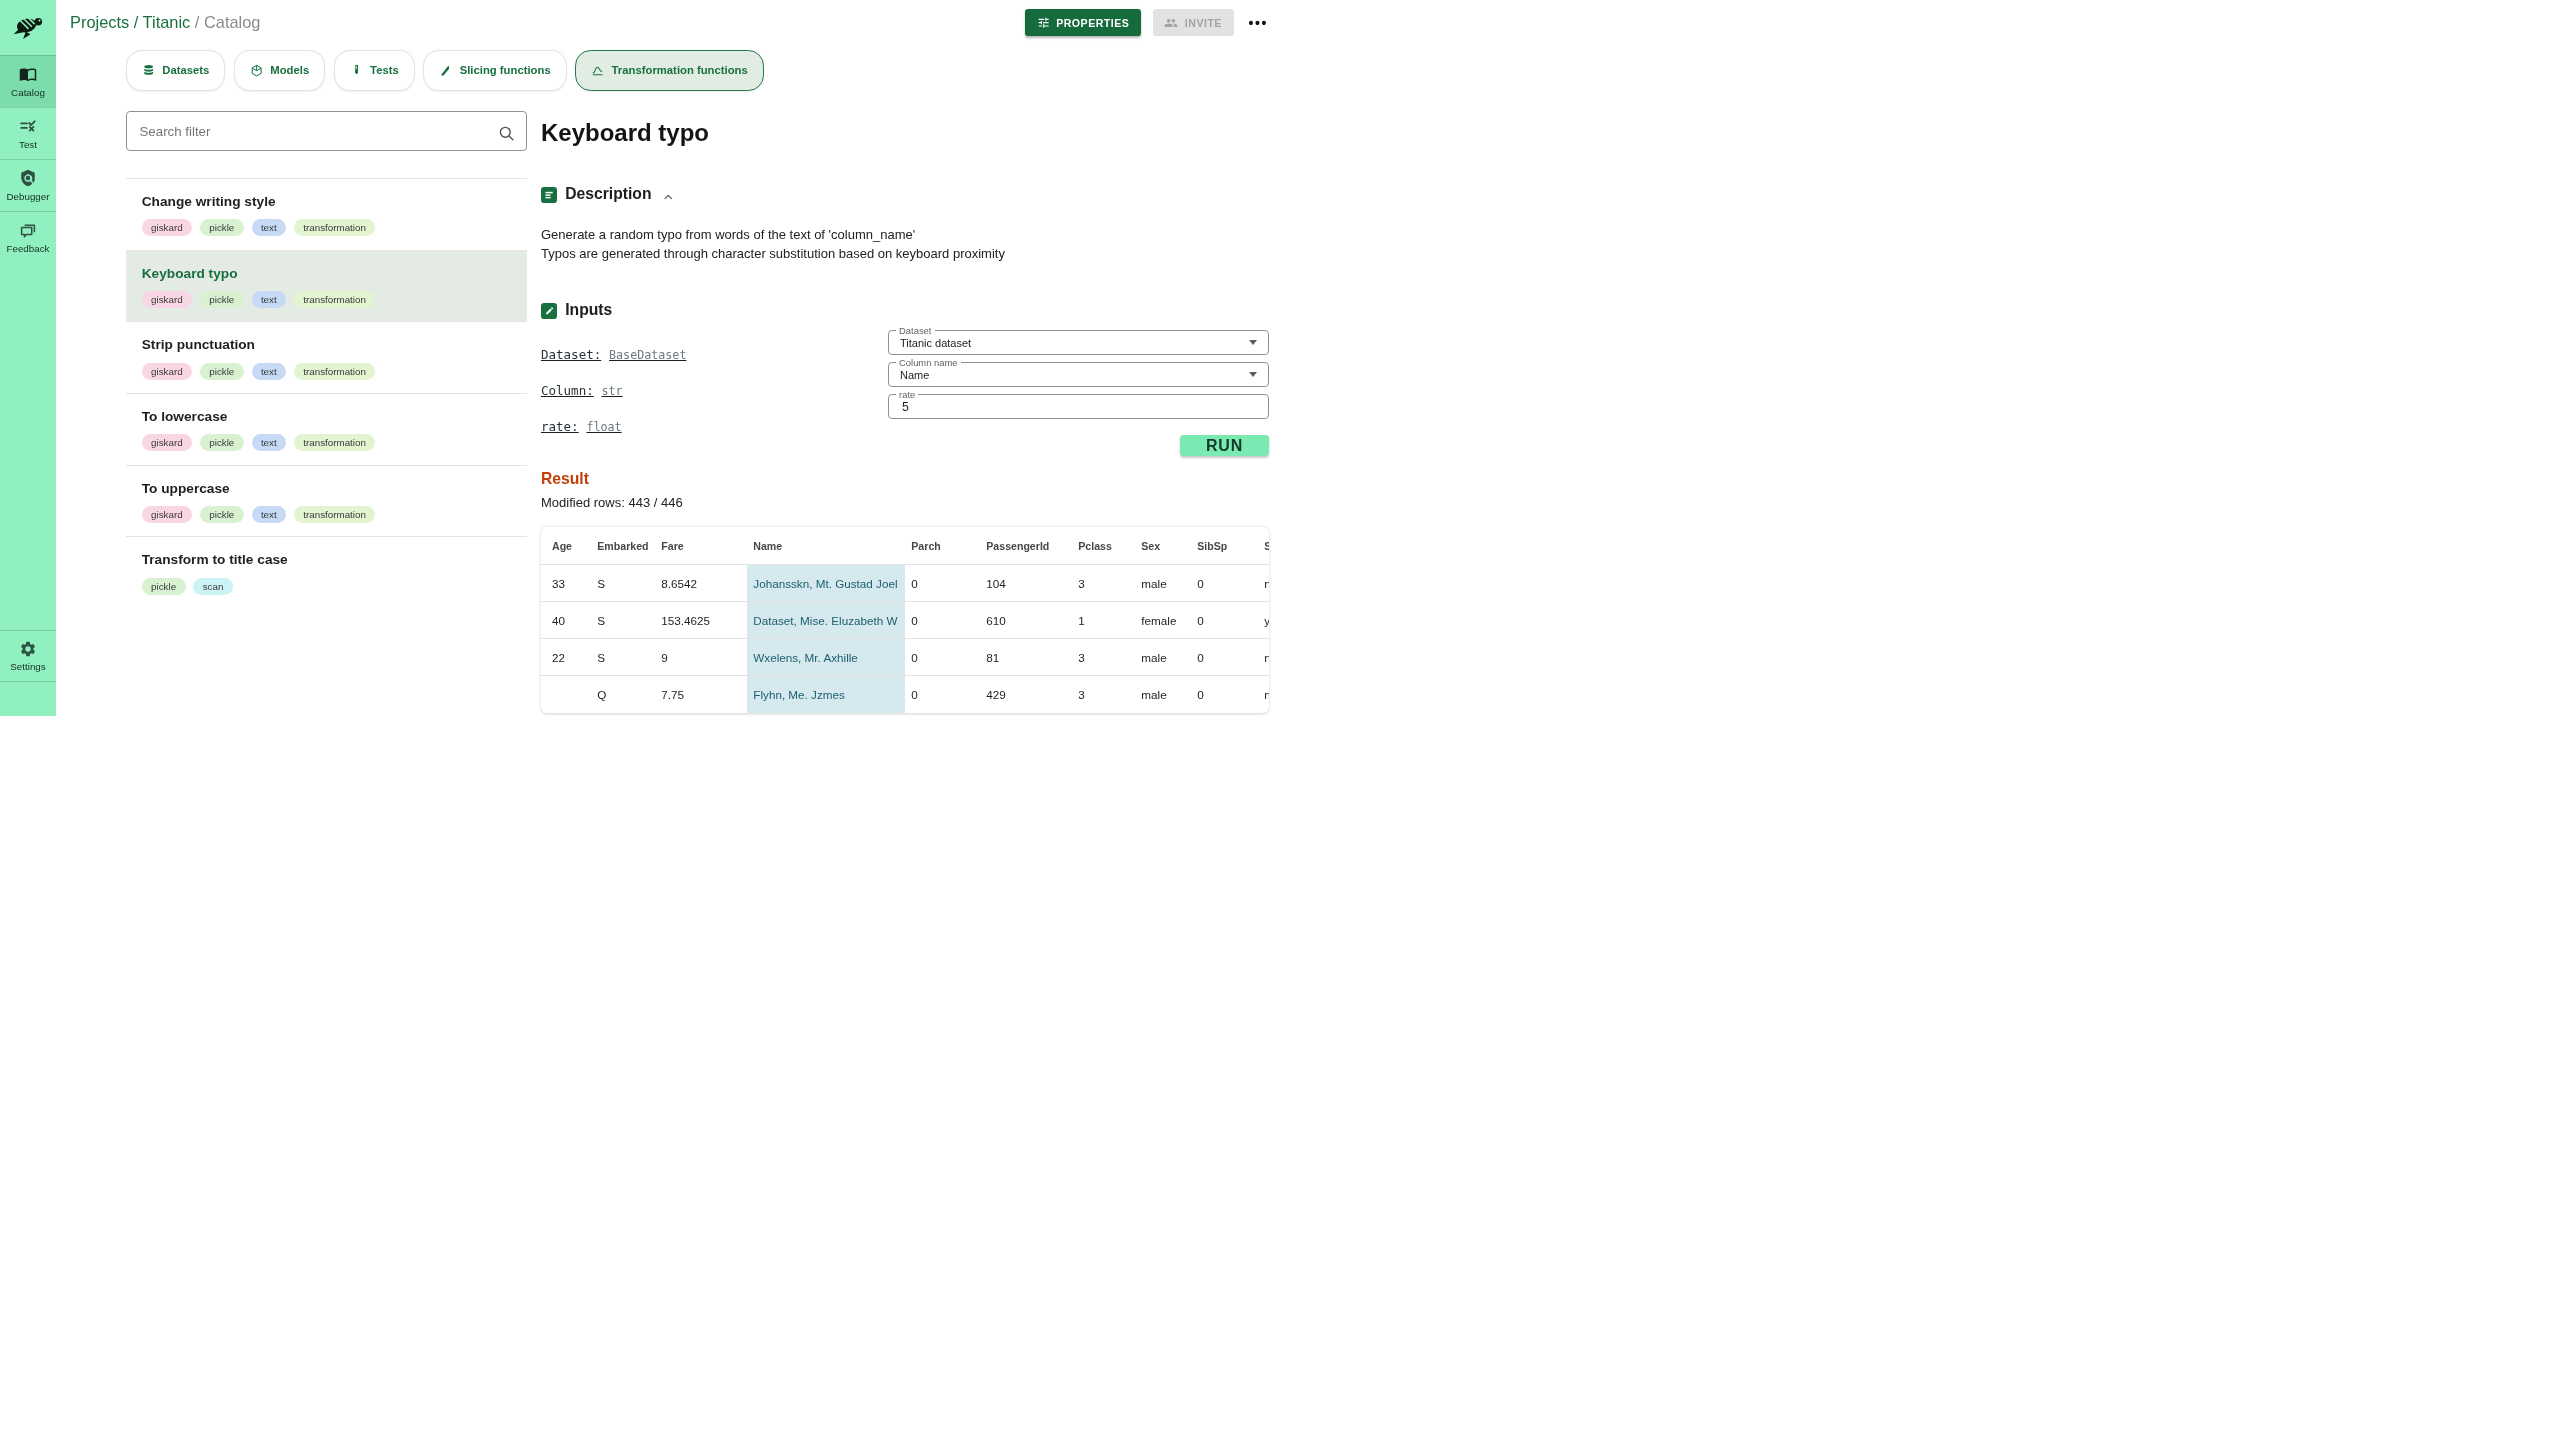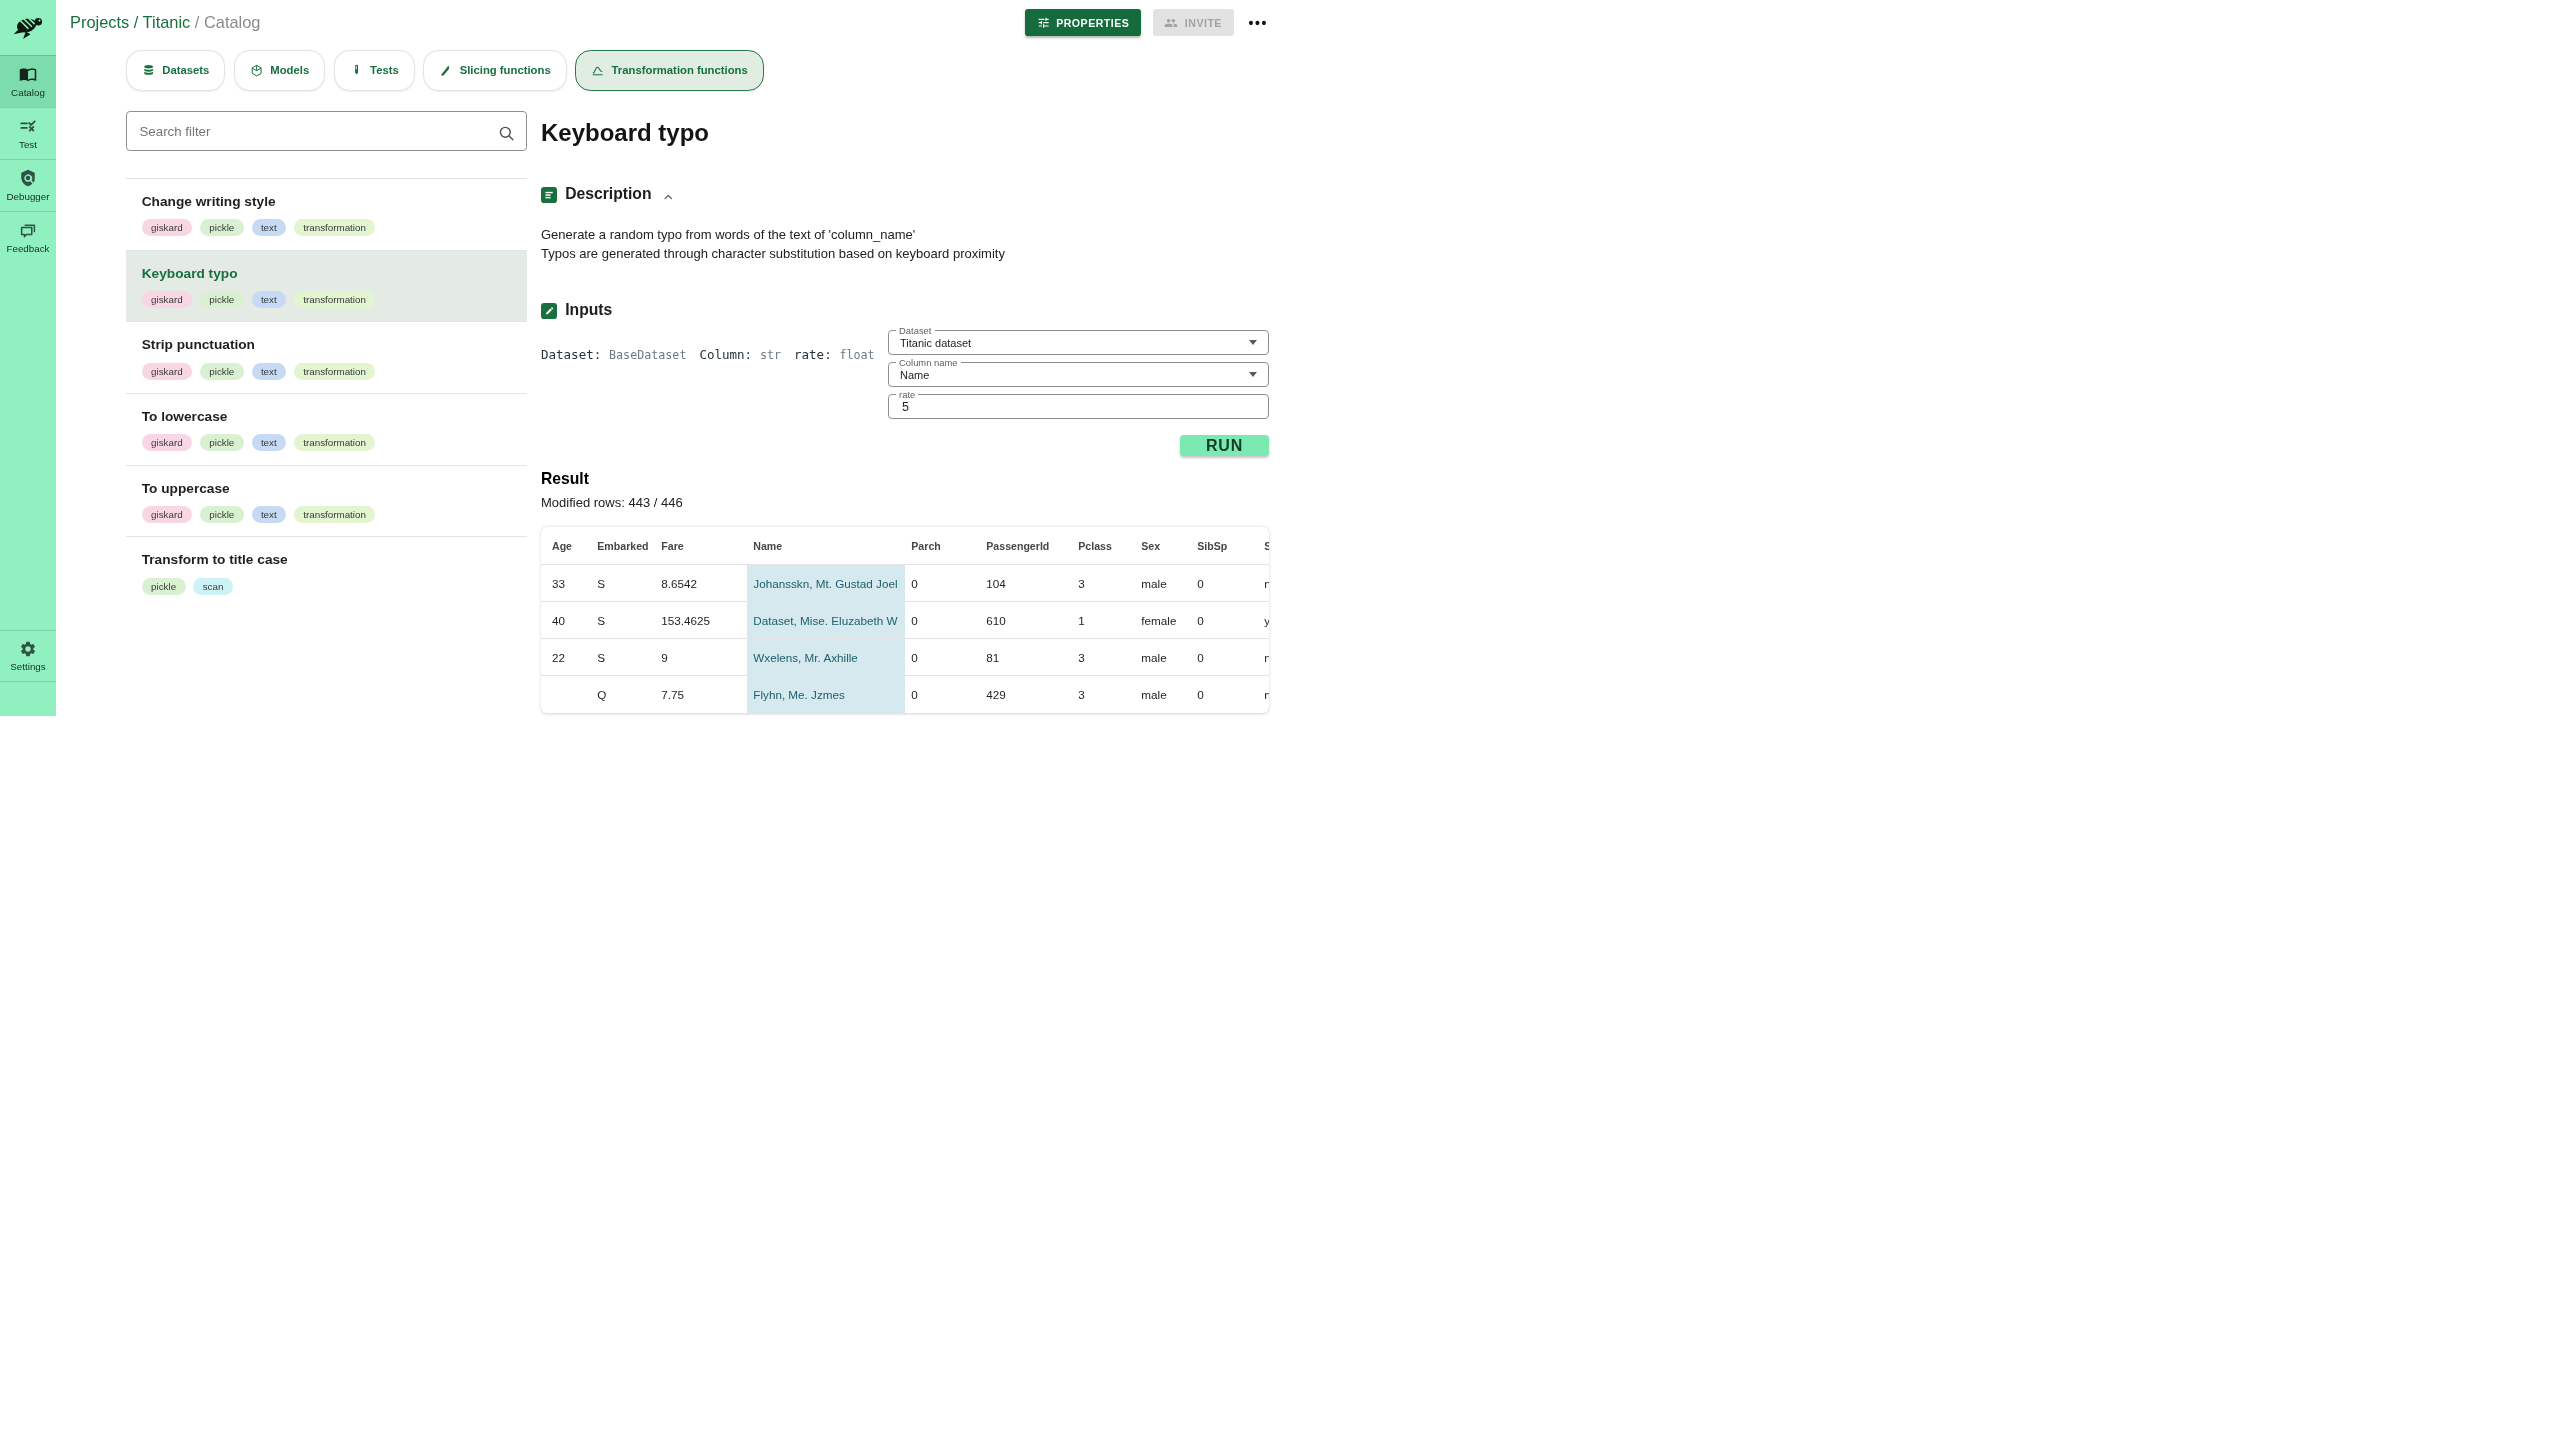--- a/index.html
+++ b/index.html
@@ -74,40 +74,40 @@
   .detail-title { font-size:24px; font-weight:bold; color:#141414; margin:19px 0 0 0; }
   .section-head { display:flex; align-items:flex-end; gap:7.8px; margin-top:38px;
                   font-size:15.7px; font-weight:bold; color:#1d1d1d; }
   .sq-icon { width:16.4px; height:16.4px; border-radius:3.1px; background:#17703E;
              display:flex; align-items:center; justify-content:center; flex:0 0 16.4px; }
   .collapse-chevron { display:flex; margin-left:3.1px; cursor:pointer; }
   .desc-text { margin-top:22px; font-size:13px; color:#222; line-height:19px; }
   .desc-text p { margin:0; }
 
   .inputs-row { display:flex; margin-top:11px; }
-  .signature { flex:1; display:flex; gap:13px; padding-top:17px;
-               font-family:"DejaVu Sans Mono", monospace; }
+  .signature { flex:1; display:flex; flex-direction:column; gap:21px; padding-top:17px;
+               font-family:"DejaVu Sans Mono", monospace;text-decoration:underline; }
   .sig-name { font-size:12.5px; color:#263238; }
   .sig-type { font-size:11.7px; color:#6B7B83; margin-left:7.8px; }
   .form { width:381px; flex:0 0 381px; display:flex; flex-direction:column; gap:7px; }
   .field { position:relative; border:0.8px solid #8F8F8F; border-radius:3.9px; height:25px;
            display:flex; align-items:center; padding:0 11px; background:#fff; cursor:pointer; }
   .field-label { position:absolute; top:-6.3px; left:7px; background:#fff; padding:0 3.1px;
                  font-size:9.4px; color:#5F5F5F; }
   .field-value { font-size:11px; color:#1E1E1E; }
   .field input { border:none; outline:none; width:100%; font-family:"Liberation Sans",sans-serif;
                  font-size:12.5px; color:#1E1E1E; background:transparent; }
   .dd-arrow { margin-left:auto; width:0; height:0; border-left:4.3px solid transparent;
               border-right:4.3px solid transparent; border-top:5.1px solid #5c5c5c; }
   .run-row { display:flex; justify-content:flex-end; margin-top:9.4px; }
   .btn-run { background:#7BE9B2; border:none; border-radius:3.9px; height:21px; padding:0 26px;
              font-family:"Liberation Sans",sans-serif; font-size:16px; font-weight:bold;
              color:#123A26; letter-spacing:0.8px; cursor:pointer; box-shadow:0 1.6px 2.3px rgba(0,0,0,0.22); }
 
-  .result-head { font-size:15.7px; font-weight:bold; color:#000000; margin-top:14px; }
+  .result-head { font-size:15.7px; font-weight:bold; color:#c2410c; margin-top:14px; }
   .modified-rows { font-size:13px; color:#222; margin-top:7px; }
 
   .table-card { margin-top:16.4px; border-radius:6.3px; box-shadow:0 0.8px 3.1px rgba(0,0,0,0.18); overflow:hidden; background:#fff; }
   table { width:100%; border-collapse:collapse; table-layout:fixed; }
   th { text-align:left; font-size:10.6px; font-weight:bold; color:#474747; height:38px; padding:0 6.3px; }
   td { font-size:11.7px; color:#1F1F1F; height:37px; padding:0 6.3px; border-top:0.8px solid #E3E3E3; }
   th:first-child, td:first-child { padding-left:11px; }
   td.name-cell { background:#D5E9EE; color:#1E6070; }
 
   svg { display:block; }

